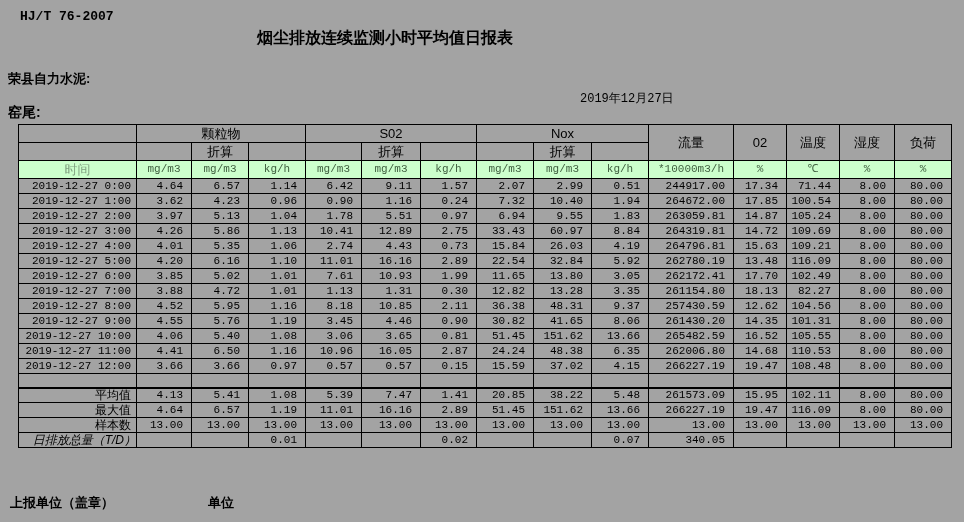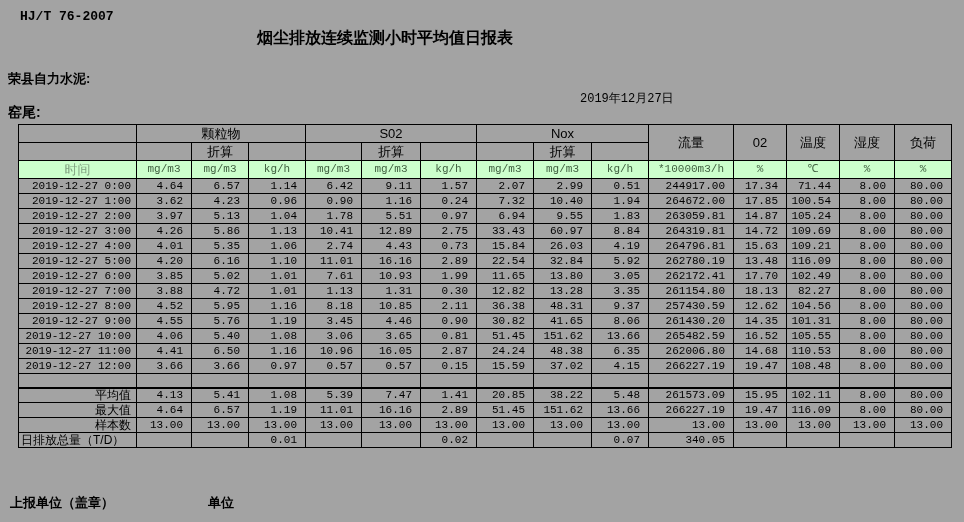--- a/index.html
+++ b/index.html
@@ -20,22 +20,22 @@
   thead th{text-align:center;font-weight:normal;height:15px;line-height:15px;
            font-family:"Liberation Sans","DejaVu Sans",sans-serif;font-size:13px;}
   thead tr.sub-row th{font-size:13px;}
   tr.unit-row th{height:15px;line-height:15px;
            font-family:"Liberation Mono","DejaVu Sans Mono",monospace;
            font-size:11px;color:#3f5f3f;}
   tr.unit-row th.time-h{font-family:"Liberation Sans","DejaVu Sans",sans-serif;
            font-size:13px;color:#7f9f7f;}
   tbody td{height:14px;line-height:14px;text-align:right;padding:0 8px 0 0;}
   tbody td.c-time{width:112px;padding-right:5px;}
-  tbody td.c-time.left{text-align:left;padding:0 0 0 2px;
-           font-family:"Liberation Sans","DejaVu Sans",sans-serif;font-size:12px;}
+  tbody td.c-time.left{text-align:right;padding:0 0 0 2px;
+           font-family:"Liberation Sans","DejaVu Sans",sans-serif;font-size:12px;font-style:italic;}
   #summary-table tbody td.c-time{font-family:"Liberation Sans","DejaVu Sans",sans-serif;
            font-size:12px;}
   #flow-note{left:10px;top:473px;font-size:13px;font-weight:bold;}
   #report-unit{left:10px;top:494px;font-size:13px;font-weight:bold;}
   #unit-label{left:208px;top:494px;font-size:13px;font-weight:bold;}
 </style>
 </head>
 <body>
 
 <div class="page">

